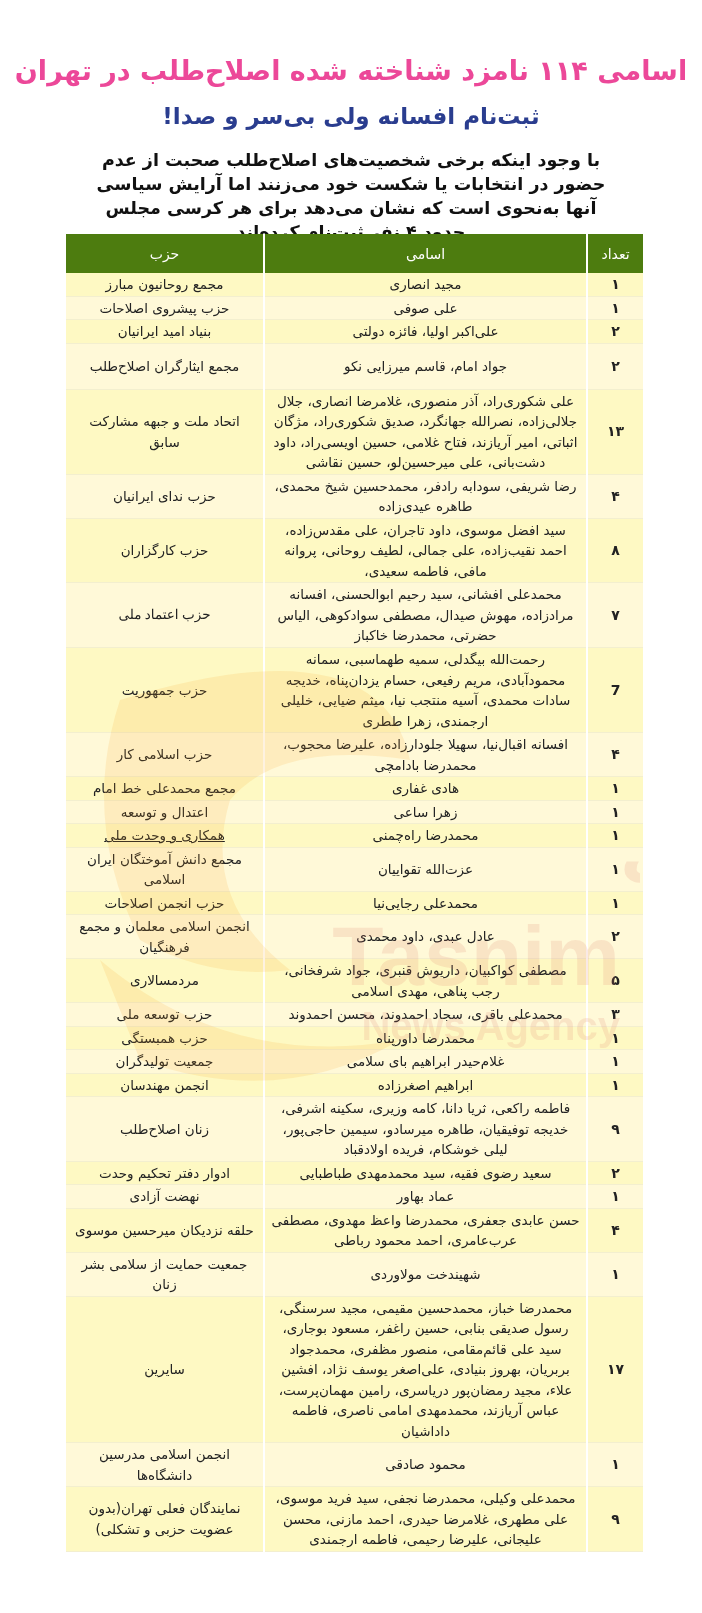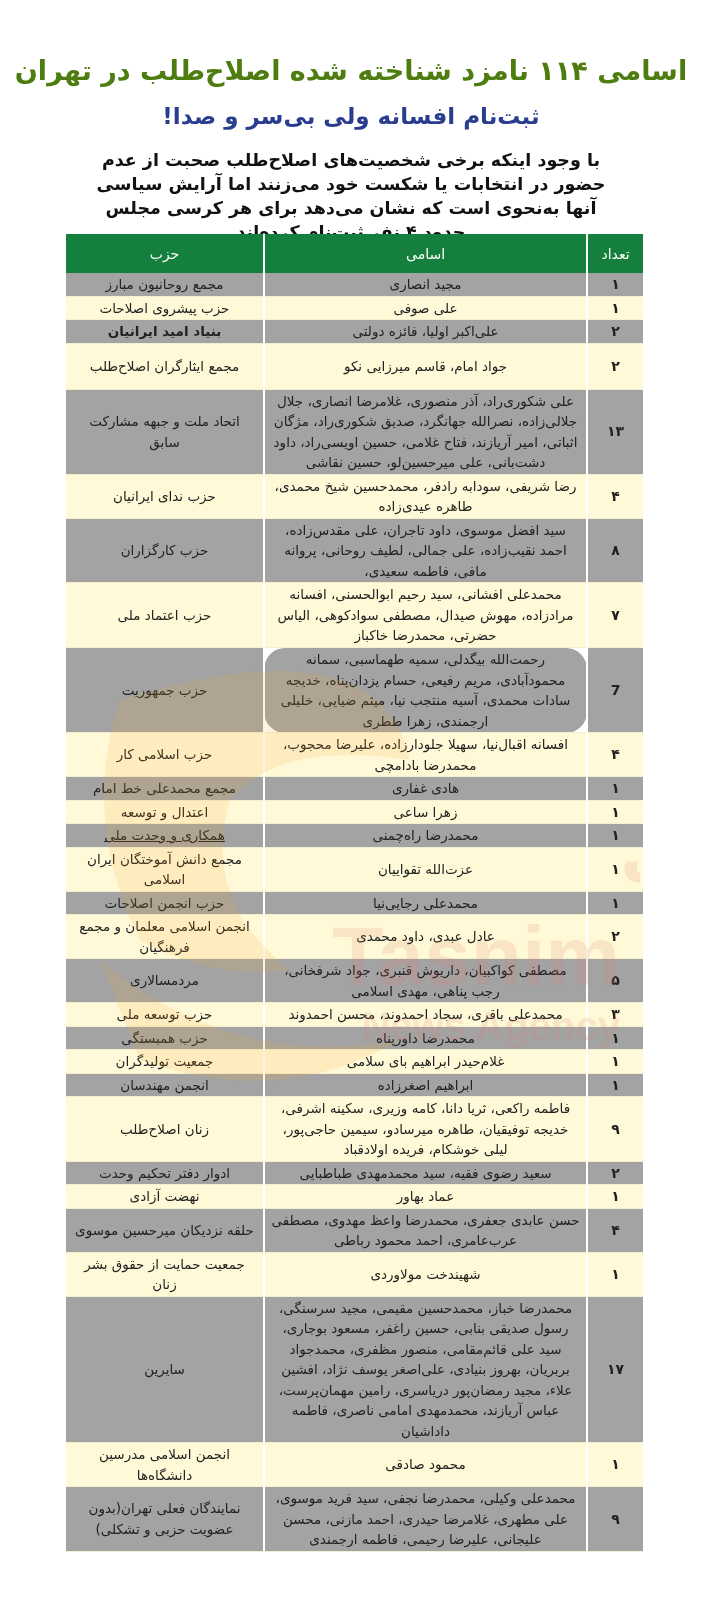--- a/index.html
+++ b/index.html
@@ -1,33 +1,33 @@
 <!DOCTYPE html>
 <html><head>
 <meta charset="utf-8">
 <style>
   html, body { margin: 0; padding: 0; background: #ffffff; }
   body { width: 702px; height: 1613px; position: relative; overflow: hidden;
          font-family: "DejaVu Sans", sans-serif; direction: rtl; }
   .watermark { position: absolute; left: 80px; top: 640px; width: 560px; height: 520px; pointer-events: none; z-index: 2; }
   .title1 { position: absolute; top: 55px; left: 0; width: 702px; text-align: center;
-            color: #4d7c0f; font-weight: bold; font-size: 27px; letter-spacing: -0.5px; }
+            color: #ec4899; font-weight: bold; font-size: 27px; letter-spacing: -0.5px; }
   .title2 { position: absolute; top: 103px; left: 0; width: 702px; text-align: center;
             color: #2a3d8f; font-weight: bold; font-size: 23px; }
   .lead { position: absolute; top: 148px; left: 90px; width: 522px; text-align: center;
           color: #111; font-weight: bold; font-size: 17.5px; line-height: 24px; }
   table.cand { position: absolute; top: 234px; left: 64px; width: 579px;
                border-collapse: collapse; table-layout: fixed; z-index: 1; }
-  table.cand th { background: #15803d; color: #fff; font-weight: normal; font-size: 14px;
+  table.cand th { background: #4d7c0f; color: #fff; font-weight: normal; font-size: 14px;
                   height: 37px; border-left: 2px solid #fff; border-right: 2px solid #fff; }
   table.cand td { font-size: 13.5px; color: #222; text-align: center; line-height: 20.5px;
                   padding: 1px 6px; border-left: 2px solid #fff; border-right: 2px solid #fff;
                   border-bottom: 1px solid #f3efcf; }
   table.cand td.count { font-weight: bold; font-size: 14px; }
-  tr.odd td { background: #a3a3a3; }
+  tr.odd td { background: #fef9c3; }
   tr.even td { background: #fff9d8; }
   col.c-count { width: 57px; }
   col.c-names { width: 323px; }
   col.c-party { width: 199px; }
 </style>
 </head>
 <body>
 
 <svg class="watermark" viewBox="0 0 560 520">
   <path d="M40 60 Q 300 -20 330 120 Q 200 100 150 160 Q 120 260 210 330 Q 130 340 60 300 Q 0 180 40 60 Z" fill="#f5a623" opacity="0.14"></path>
@@ -61,21 +61,21 @@
         <td style="height: 18px;">مجمع روحانیون مبارز</td>
       </tr>
       <tr class="even">
         <td class="count" style="height: 19px;">۱</td>
         <td style="height: 19px;">علی صوفی</td>
         <td style="height: 19px;">حزب پیشروی اصلاحات</td>
       </tr>
       <tr class="odd">
         <td class="count" style="height: 20px;">۲</td>
         <td style="height: 20px;">علی‌اکبر اولیا، فائزه دولتی</td>
-        <td style="height: 20px; font-weight: bold;">بنیاد امید ایرانیان</td>
+        <td style="height: 20px;">بنیاد امید ایرانیان</td>
       </tr>
       <tr class="even">
         <td class="count" style="height: 43px;">۲</td>
         <td style="height: 43px;">جواد امام، قاسم میرزایی نکو</td>
         <td style="height: 43px;">مجمع ایثارگران اصلاح‌طلب</td>
       </tr>
       <tr class="odd">
         <td class="count" style="height: 80px;">۱۳</td>
         <td style="height: 80px;">علی شکوری‌راد، آذر منصوری، غلامرضا انصاری، جلال جلالی‌زاده، نصرالله جهانگرد، صدیق شکوری‌راد، مژگان اثباتی، امیر آریازند، فتاح غلامی، حسین اویسی‌راد، داود دشت‌بانی، علی میرحسین‌لو، حسین نقاشی</td>
         <td style="height: 80px;">اتحاد ملت و جبهه مشارکت سابق</td>
@@ -86,25 +86,25 @@
         <td style="height: 41px;">حزب ندای ایرانیان</td>
       </tr>
       <tr class="odd">
         <td class="count" style="height: 61px;">۸</td>
         <td style="height: 61px;">سید افضل موسوی، داود تاجران، علی مقدس‌زاده، احمد نقیب‌زاده، علی جمالی، لطیف روحانی، پروانه مافی، فاطمه سعیدی،</td>
         <td style="height: 61px;">حزب کارگزاران</td>
       </tr>
       <tr class="even">
         <td class="count" style="height: 62px;">۷</td>
         <td style="height: 62px;">محمدعلی افشانی، سید رحیم ابوالحسنی، افسانه مرادزاده، مهوش صیدال، مصطفی سوادکوهی، الیاس حضرتی، محمدرضا خاکباز</td>
-        <td style="height: 62px;">حزب اعتماد ملی</td>
+        <td style="height: 62px; font-family: Liberation Serif, serif;">حزب اعتماد ملی</td>
       </tr>
       <tr class="odd">
         <td class="count" style="height: 62px;">7</td>
-        <td style="height: 62px; border-radius: 21px;">رحمت‌الله بیگدلی، سمیه طهماسبی، سمانه محمودآبادی، مریم رفیعی، حسام یزدان‌پناه، خدیجه سادات محمدی، آسیه منتجب نیا، میثم ضیایی، خلیلی ارجمندی، زهرا ططری</td>
+        <td style="height: 62px;">رحمت‌الله بیگدلی، سمیه طهماسبی، سمانه محمودآبادی، مریم رفیعی، حسام یزدان‌پناه، خدیجه سادات محمدی، آسیه منتجب نیا، میثم ضیایی، خلیلی ارجمندی، زهرا ططری</td>
         <td style="height: 62px;">حزب جمهوریت</td>
       </tr>
       <tr class="even">
         <td class="count" style="height: 41px;">۴</td>
         <td style="height: 41px;">افسانه اقبال‌نیا، سهیلا جلودارزاده، علیرضا محجوب، محمدرضا بادامچی</td>
         <td style="height: 41px;">حزب اسلامی کار</td>
       </tr>
       <tr class="odd">
         <td class="count" style="height: 19px;">۱</td>
         <td style="height: 19px;">هادی غفاری</td>
@@ -176,21 +176,21 @@
         <td style="height: 19px;">نهضت آزادی</td>
       </tr>
       <tr class="odd">
         <td class="count" style="height: 40px;">۴</td>
         <td style="height: 40px;">حسن عابدی جعفری، محمدرضا واعظ مهدوی، مصطفی عرب‌عامری، احمد محمود رباطی</td>
         <td style="height: 40px;">حلقه نزدیکان میرحسین موسوی</td>
       </tr>
       <tr class="even">
         <td class="count" style="height: 41px;">۱</td>
         <td style="height: 41px;">شهیندخت مولاوردی</td>
-        <td style="height: 41px;">جمعیت حمایت از حقوق بشر زنان</td>
+        <td style="height: 41px;">جمعیت حمایت از سلامی بشر زنان</td>
       </tr>
       <tr class="odd">
         <td class="count" style="height: 123px;">۱۷</td>
         <td style="height: 123px;">محمدرضا خباز، محمدحسین مقیمی، مجید سرسنگی، رسول صدیقی بنابی، حسین راغفر، مسعود بوجاری، سید علی قائم‌مقامی، منصور مظفری، محمدجواد بربریان، بهروز بنیادی، علی‌اصغر یوسف نژاد، افشین علاء، مجید رمضان‌پور دریاسری، رامین مهمان‌پرست، عباس آریازند، محمدمهدی امامی ناصری، فاطمه داداشیان</td>
         <td style="height: 123px;">سایرین</td>
       </tr>
       <tr class="even">
         <td class="count" style="height: 41px;">۱</td>
         <td style="height: 41px;">محمود صادقی</td>
         <td style="height: 41px;">انجمن اسلامی مدرسین دانشگاه‌ها</td>

